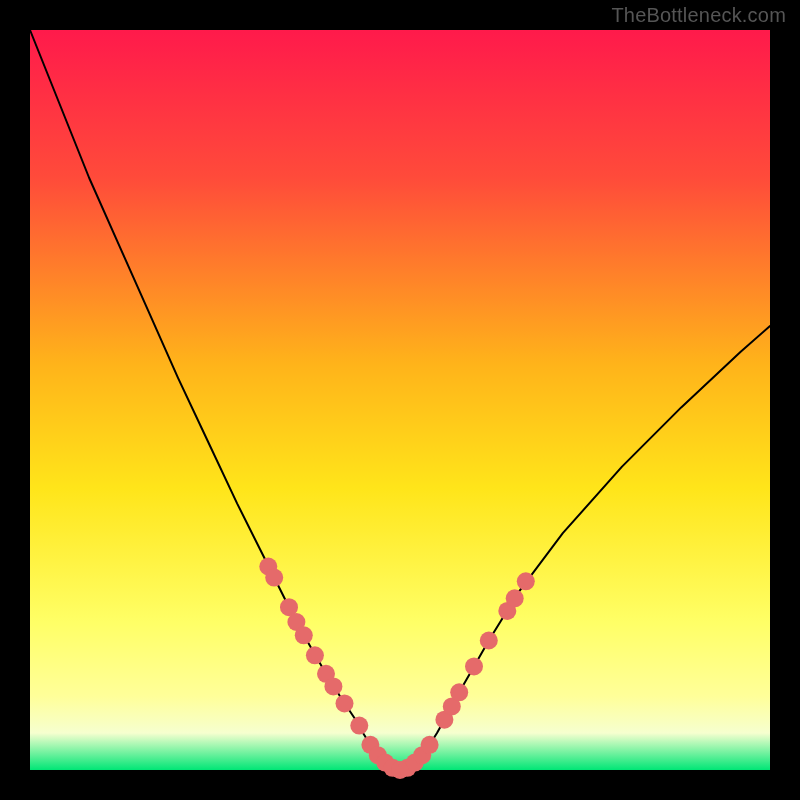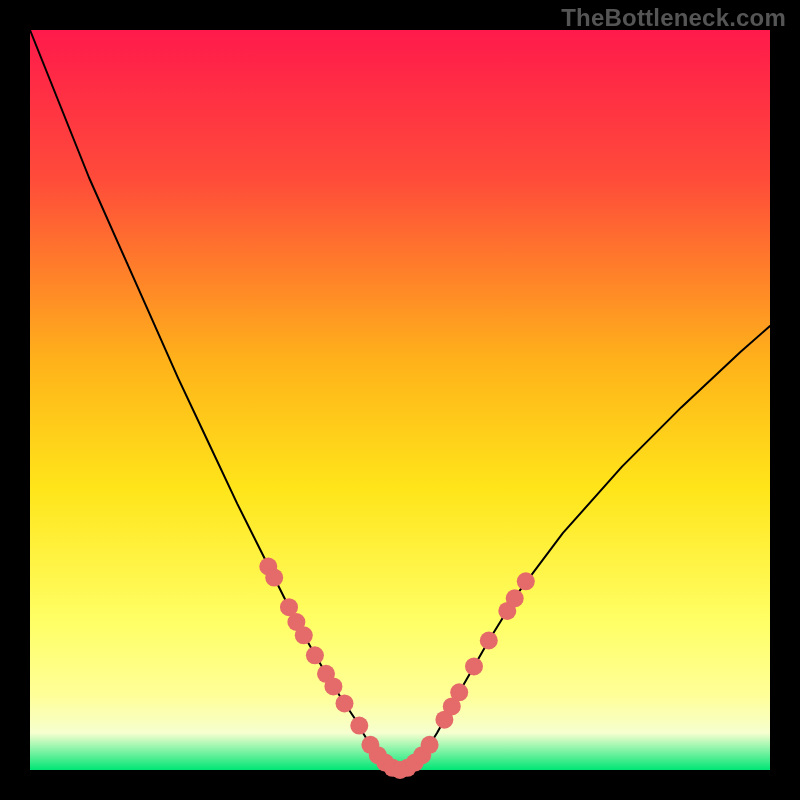--- a/index.html
+++ b/index.html
@@ -17,22 +17,22 @@
     left: 0;
     width: 800px;
     height: 800px;
     box-sizing: border-box;
   }
   .watermark {
     position: absolute;
     top: 4px;
     right: 14px;
     color: #555;
-    font-size: 24px;
-    font-weight: 700;
+    font-size: 20px;
+    font-weight: 400;
     letter-spacing: 0.2px;
     z-index: 10;
   }
   svg {
     position: absolute;
     top: 0;
     left: 0;
   }
 </style>
 </head>

